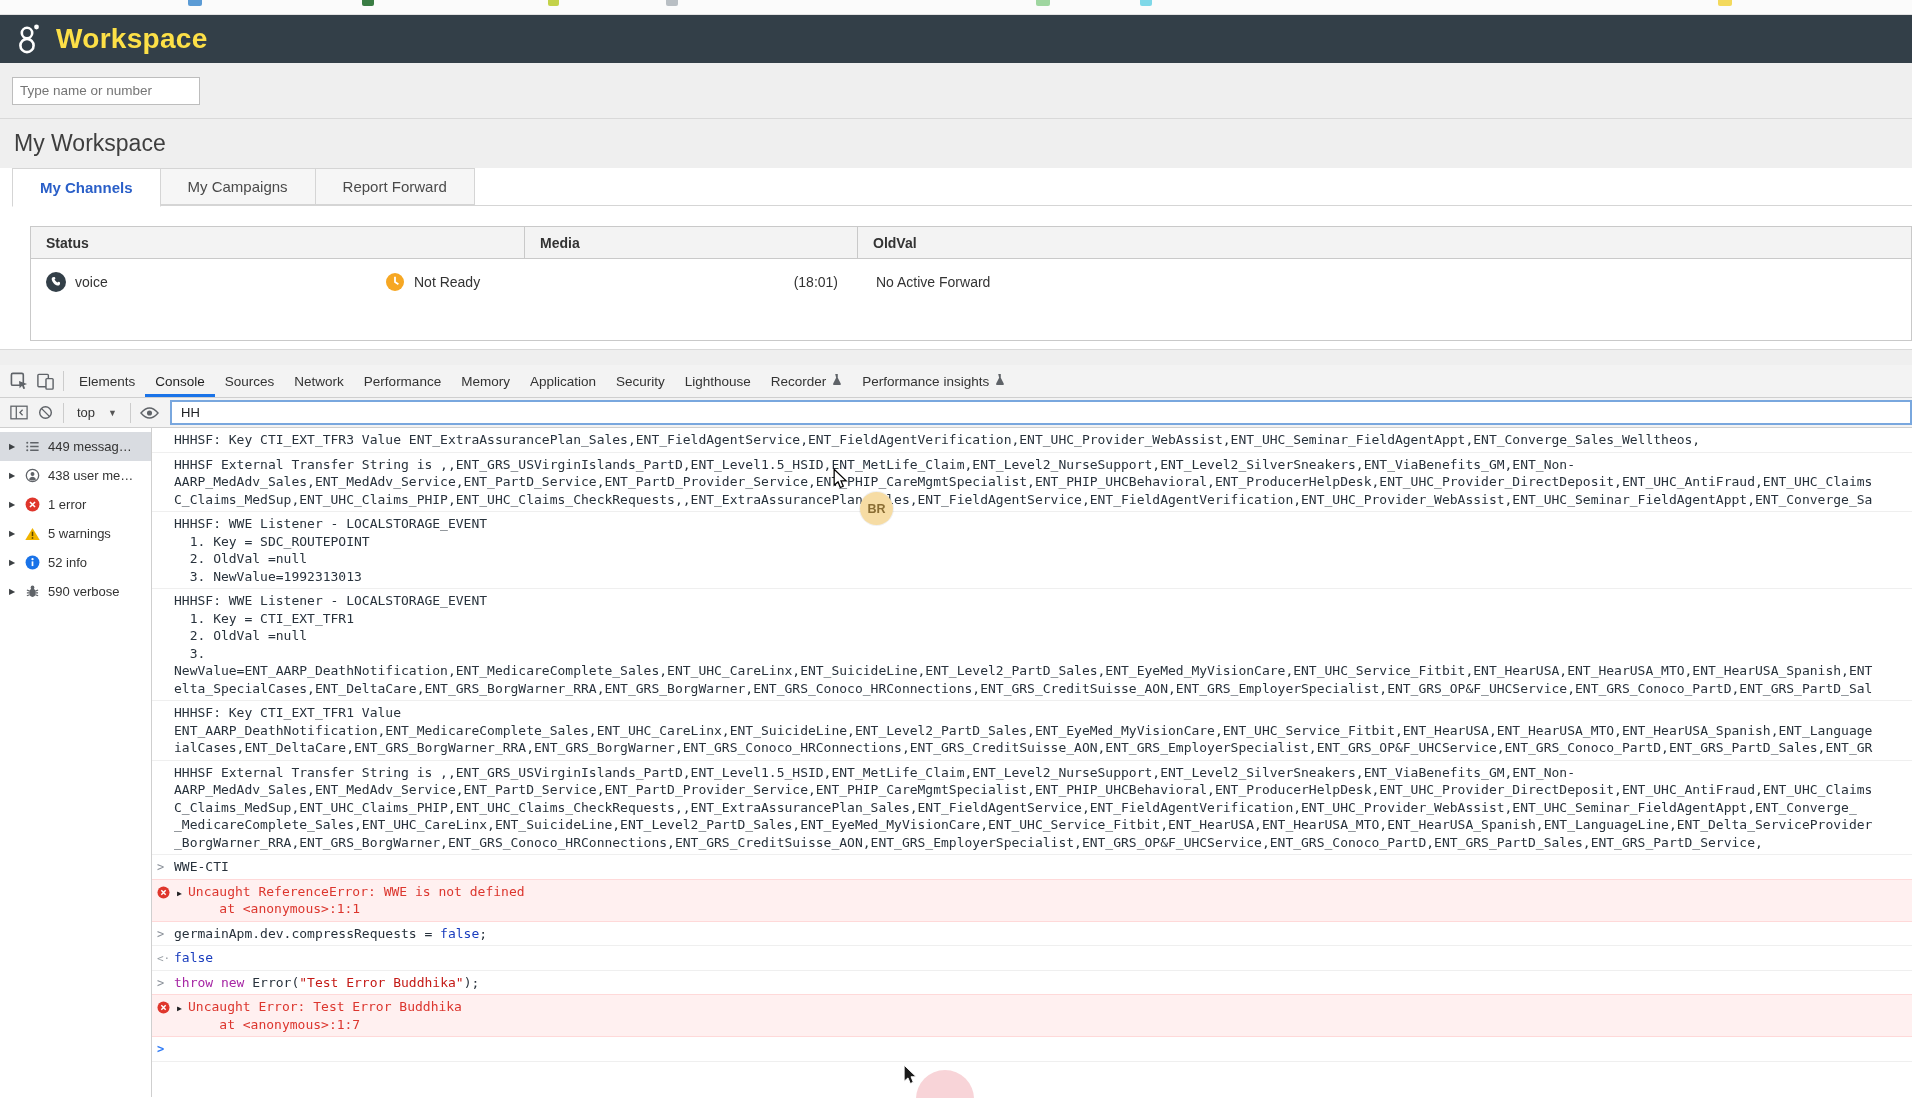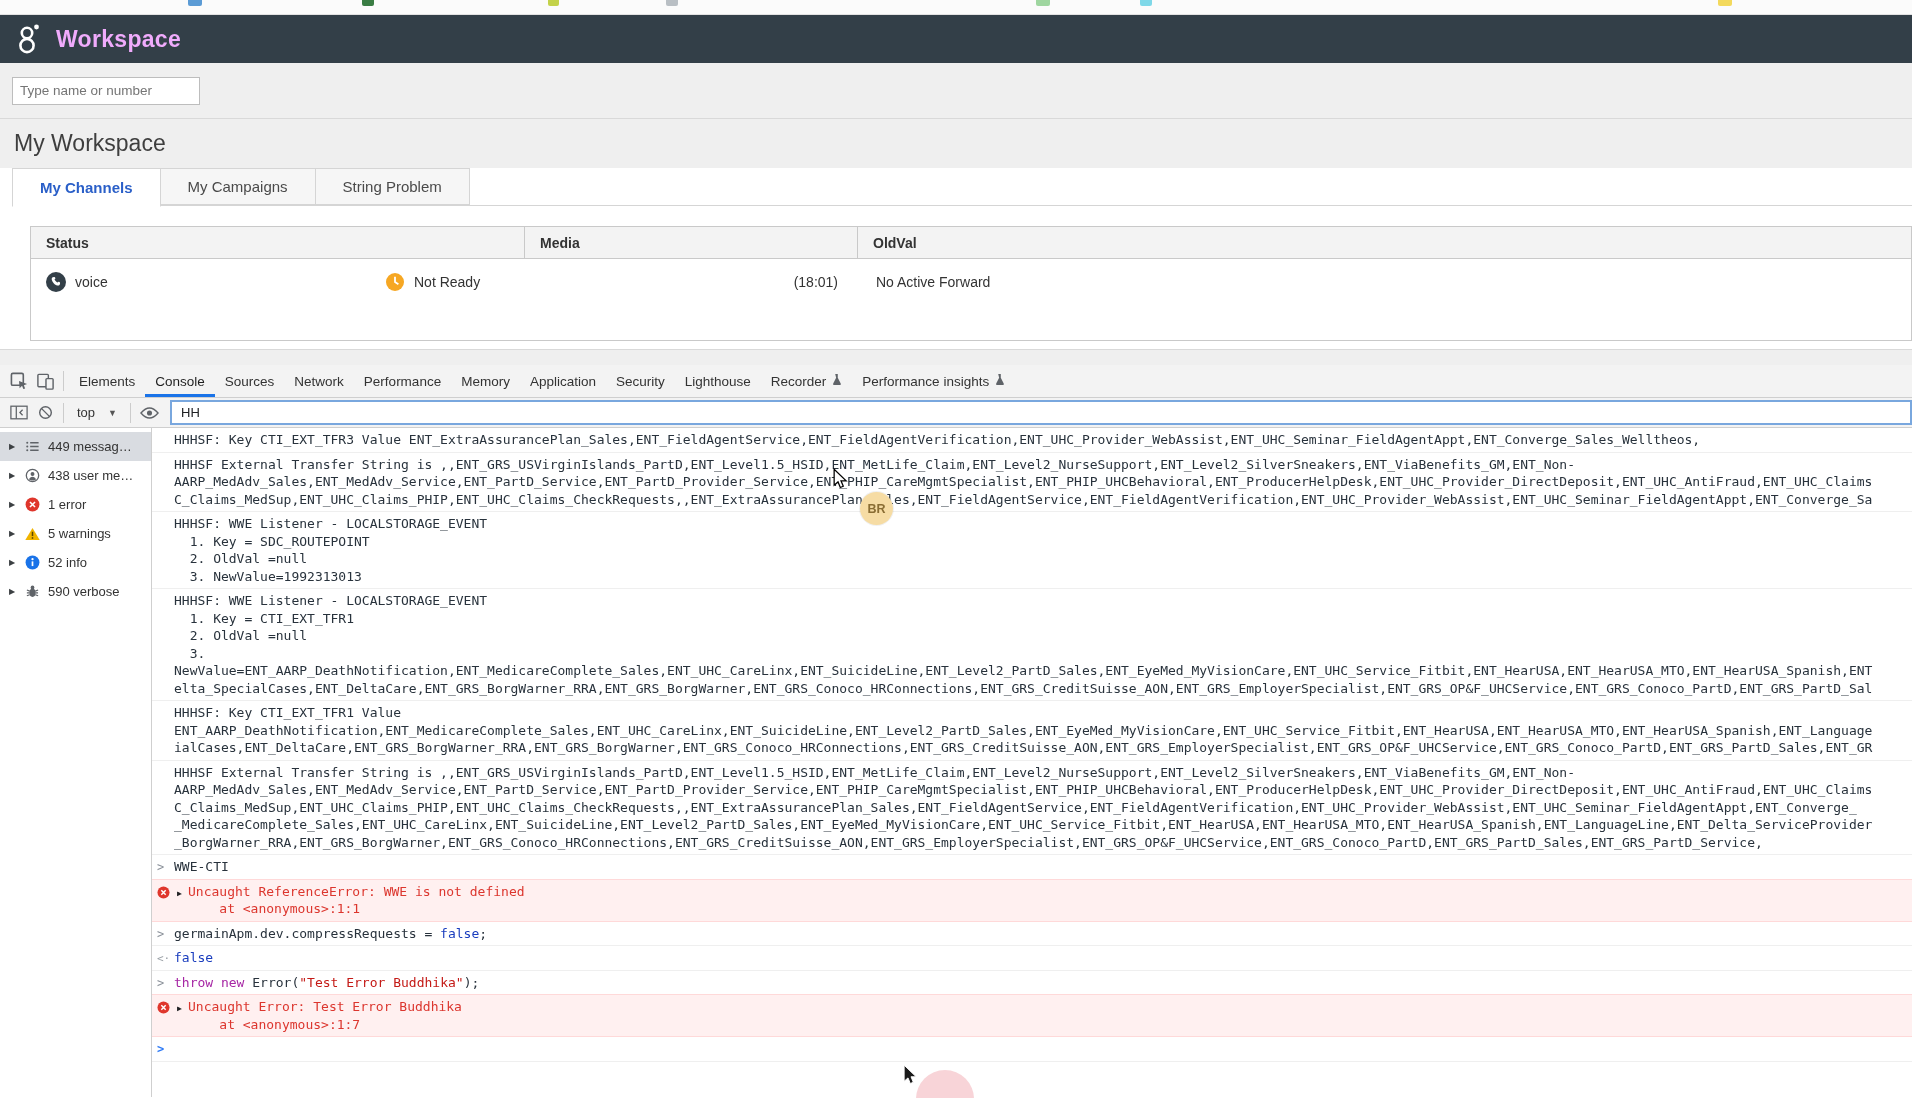--- a/index.html
+++ b/index.html
@@ -6,21 +6,21 @@
   html,body { width:1912px; height:1098px; overflow:hidden; background:#fff;
     font-family:"Liberation Sans",sans-serif; position:relative; }
 
   
   #strip { height:15px; background:#fbfbfb; border-bottom:1px solid #e2e2e2; position:relative; }
   .frag { position:absolute; top:0; height:6px; border-radius:0 0 2px 2px; }
 
   
   #app-header { height:48px; background:#333f48; display:flex; align-items:center; padding-left:16px; }
   #app-header .logo { width:27px; height:32px; margin-right:13px; }
-  #app-header h1 { color:#f0abfc; font-size:23px; font-weight:bold; letter-spacing:.3px; }
+  #app-header h1 { color:#fde047; font-size:28px; font-weight:bold; letter-spacing:.3px; }
 
   
   #search-row { height:56px; background:#efefef; border-bottom:1px solid #d9d9d9;
     display:flex; align-items:center; padding-left:12px; }
   .search-box { width:188px; height:28px; background:#fff; border:1px solid #bdbdbd;
     display:flex; align-items:center; padding-right:7px; }
   .search-box input { flex:1; border:0; outline:0; background:transparent; font-size:13.5px;
     padding:0 7px; color:#333; font-family:"Liberation Sans",sans-serif; }
 
   
@@ -139,21 +139,21 @@
 </div>
 
 <div id="title-row">
   <h2>My Workspace</h2>
 </div>
 
 <div id="panel">
   <div class="ws-tabs">
       <div class="ws-tab active">My Channels</div>
       <div class="ws-tab">My Campaigns</div>
-      <div class="ws-tab">String Problem</div>
+      <div class="ws-tab">Report Forward</div>
     </div>
 
   <div class="channels-table">
     <div class="tbl-head">
       <div class="th th-status">Status</div>
       <div class="th th-media">Media</div>
       <div class="th th-forward">OldVal</div>
     </div>
     <div class="tbl-row">
       <div class="td-media">

